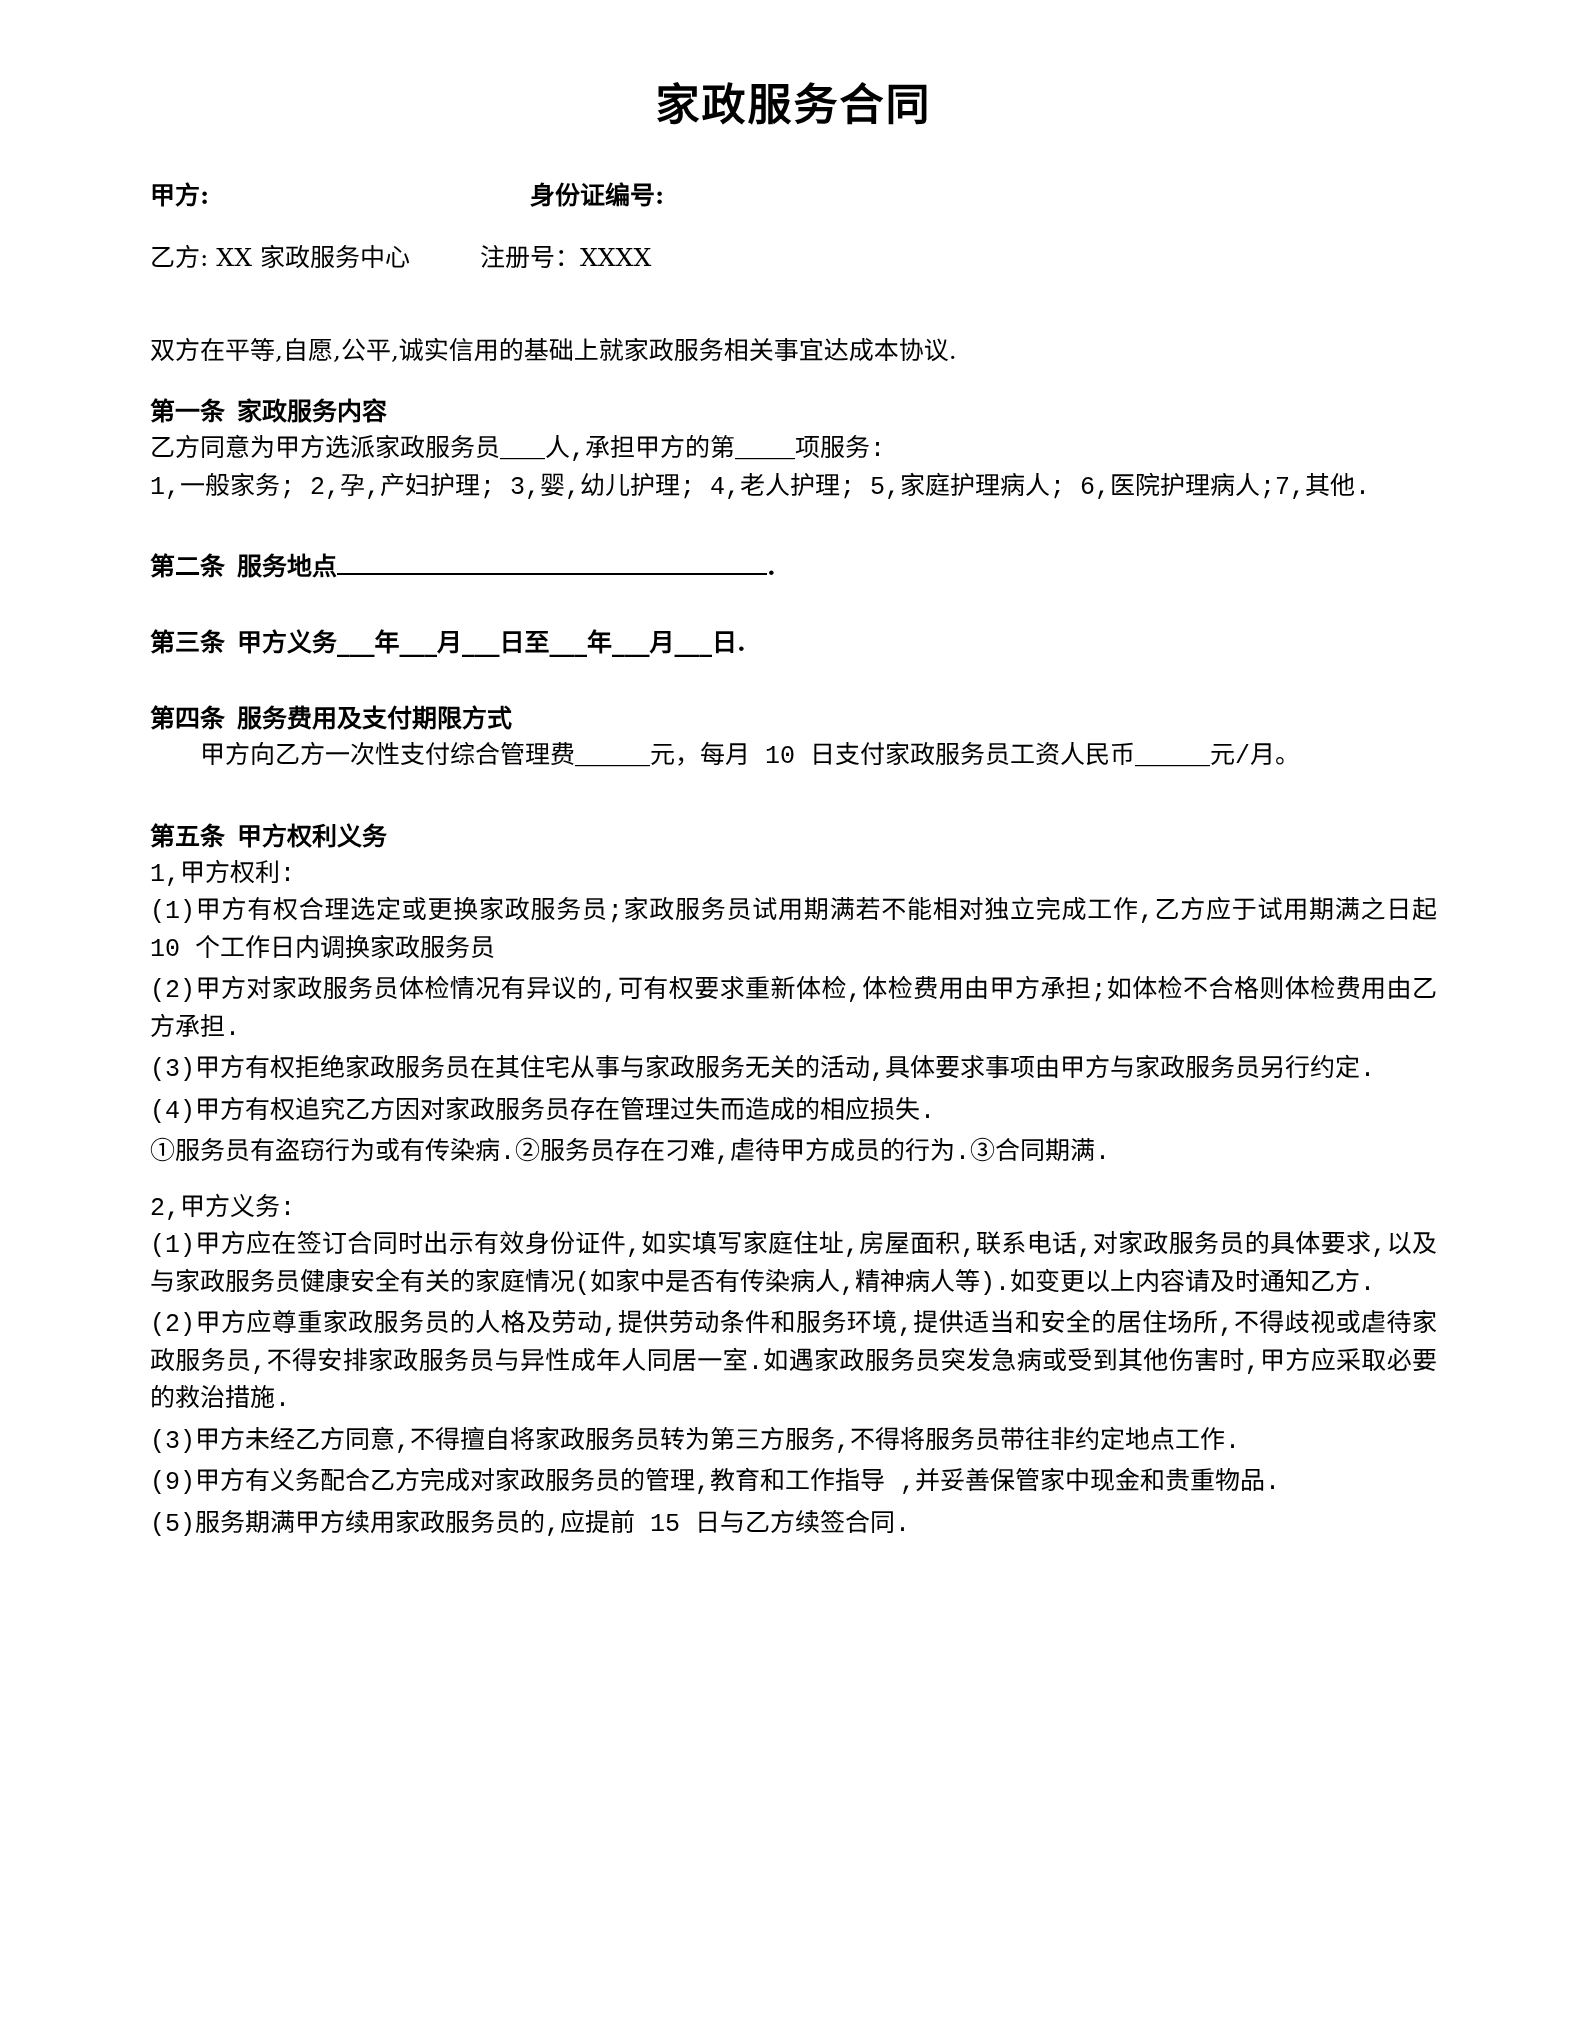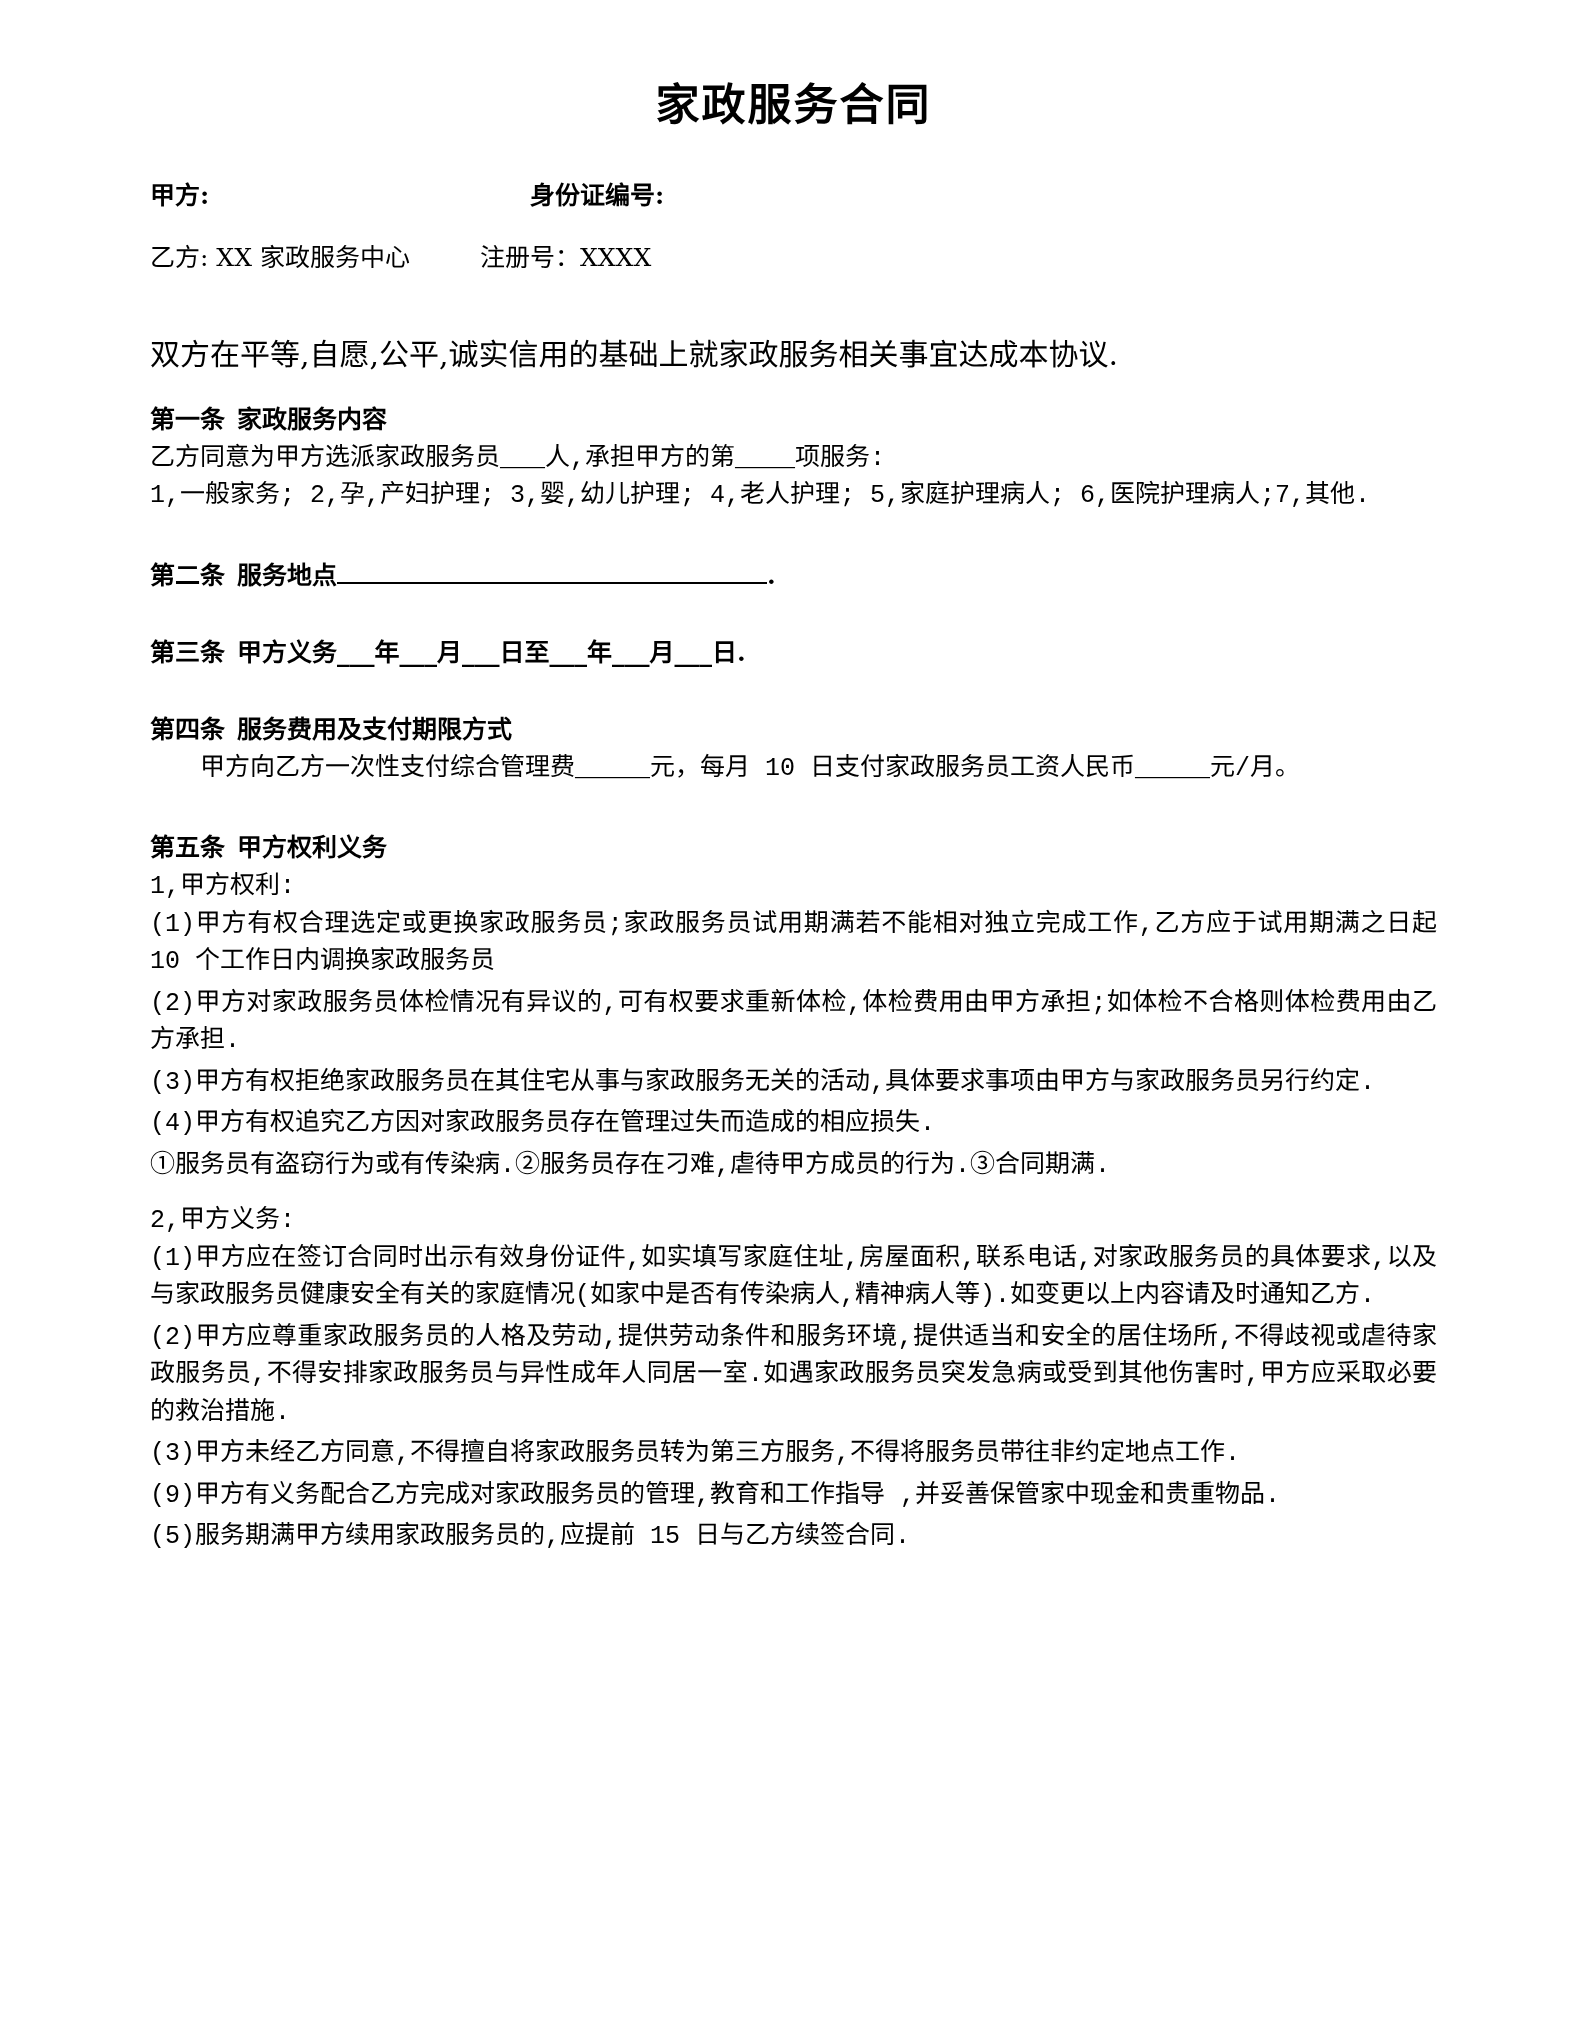--- a/index.html
+++ b/index.html
@@ -46,32 +46,31 @@
   .party-line-2 {
     font-size: 25px;
     font-weight: normal;
     margin: 0 0 60px 0;
   }
   .party-line-2 .seg1 {
     display: inline-block;
     min-width: 330px;
   }
   .intro {
-    font-size: 30px;
+    font-size: 25px;
     margin: 0 0 22px 0;
     line-height: 1.45;
   }
   .clause-head {
     font-size: 25px;
     font-weight: bold;
     margin: 18px 0 4px 0;
   }
   .clause-head .num {
     margin-right: 12px;
-    font-family: Liberation Mono, monospace;
   }
   p.body-text {
     font-size: 25px;
     line-height: 1.5;
     margin: 0 0 4px 0;
     text-align: justify;
     font-family: Liberation Mono, monospace;
   }
   p.body-text.indent {
     text-indent: 50px;

